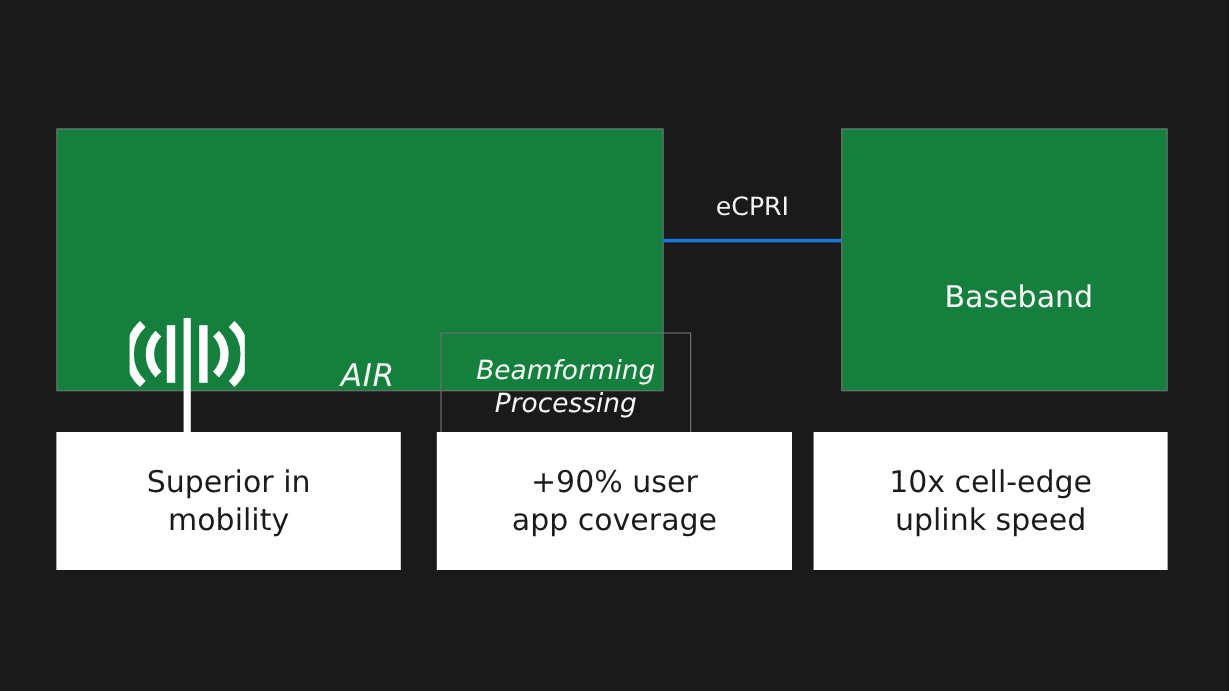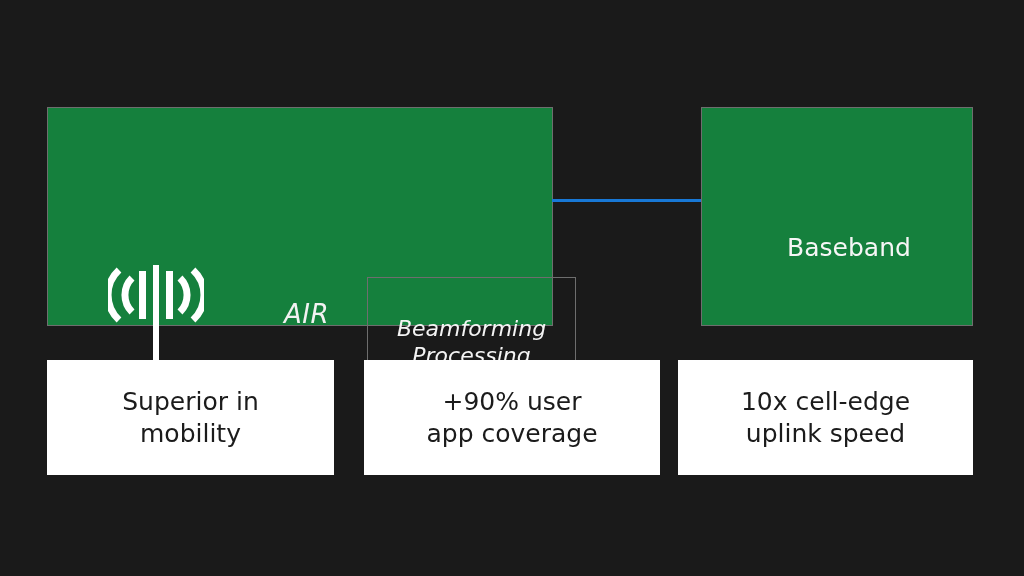--- a/index.html
+++ b/index.html
@@ -55,21 +55,21 @@
   
   #beamforming-box {
     position: absolute;
     left: 319px;
     top: 169px;
     width: 209px;
     height: 94px;
     border: 1.5px solid #6e6e6e;
     box-sizing: border-box;
     display: flex;
-    align-items: flex-end;
+    align-items: center;
     justify-content: center;
   }
   #beamforming-text {
     font-size: 22px;
     line-height: 1.22;
     color: #f4f4f4;
     text-align: center;
     white-space: pre-line;
   }
 
@@ -160,20 +160,21 @@
     </span>
 
     <div id="air-label">AIR</div>
 
     <div id="beamforming-box">
       <div id="beamforming-text">Beamforming
 Processing</div>
     </div>
   </div>
 
+  <div id="ecpri-label">eCPRI</div>
   <div id="ecpri-line"></div>
 
   <div id="baseband-box" class="node-box">
     
   </div>
   <div id="baseband-label">Baseband</div>
 
   <div id="benefit-0" class="benefit-card">
     <div class="benefit-text">Superior in
 mobility</div>

